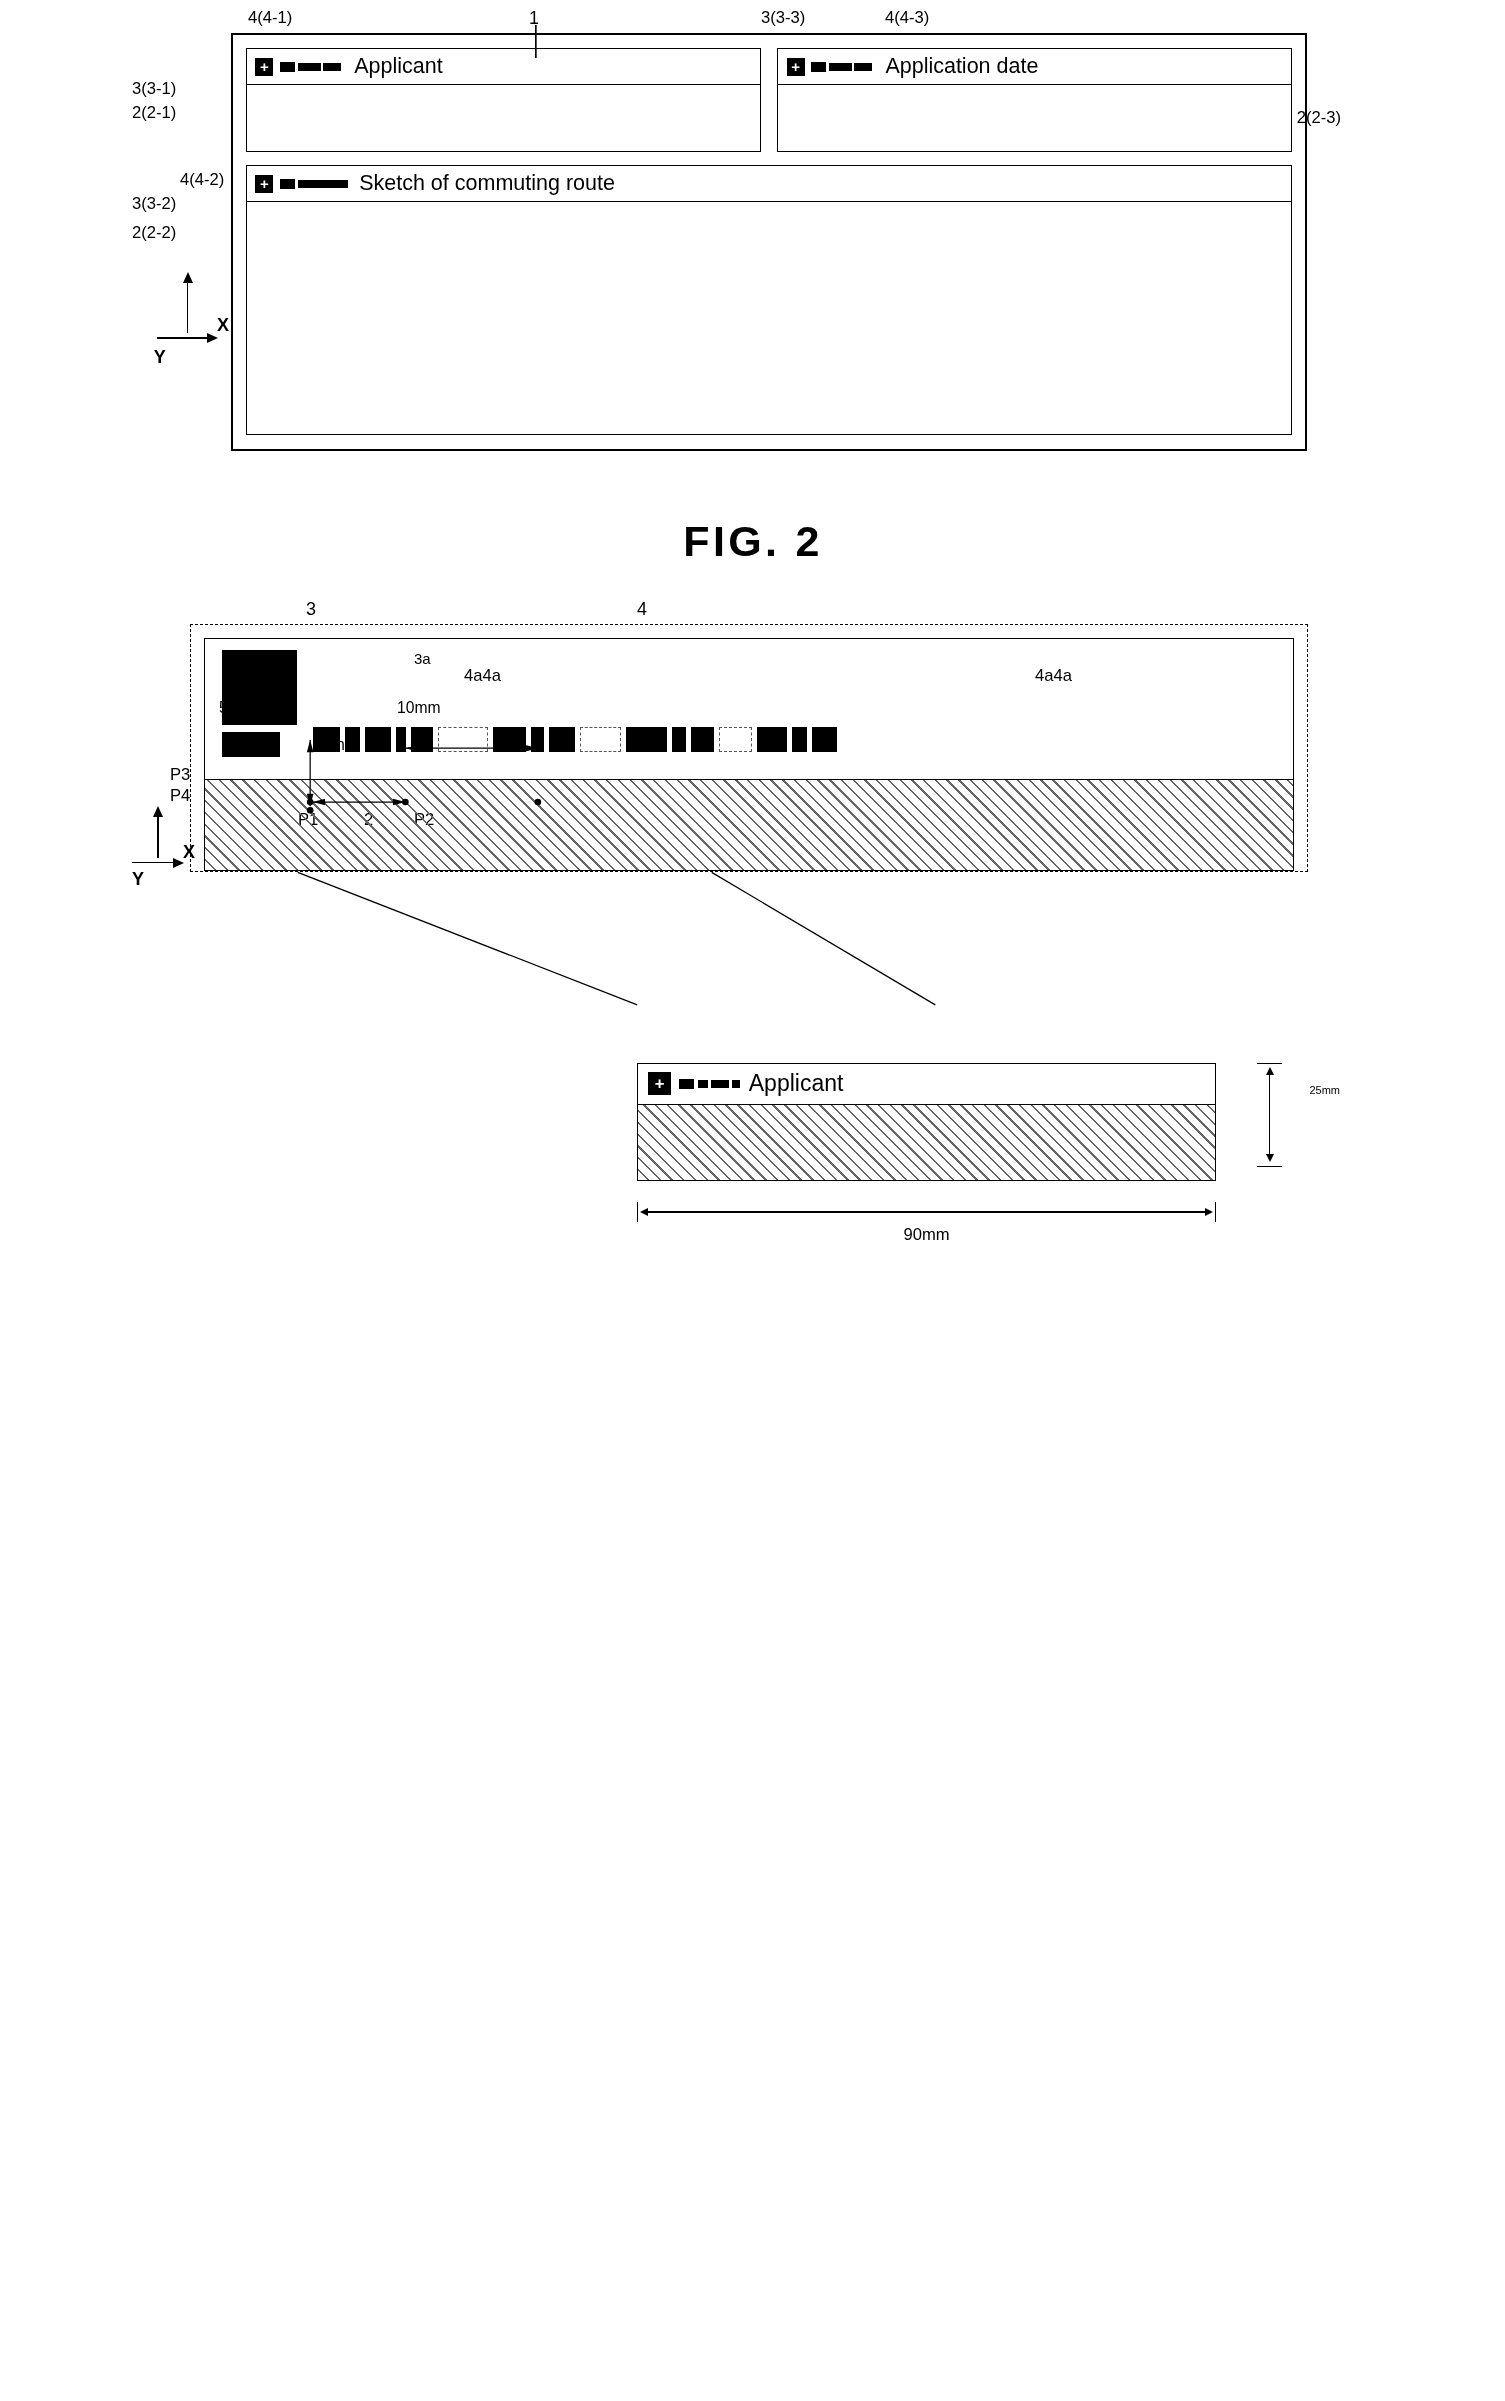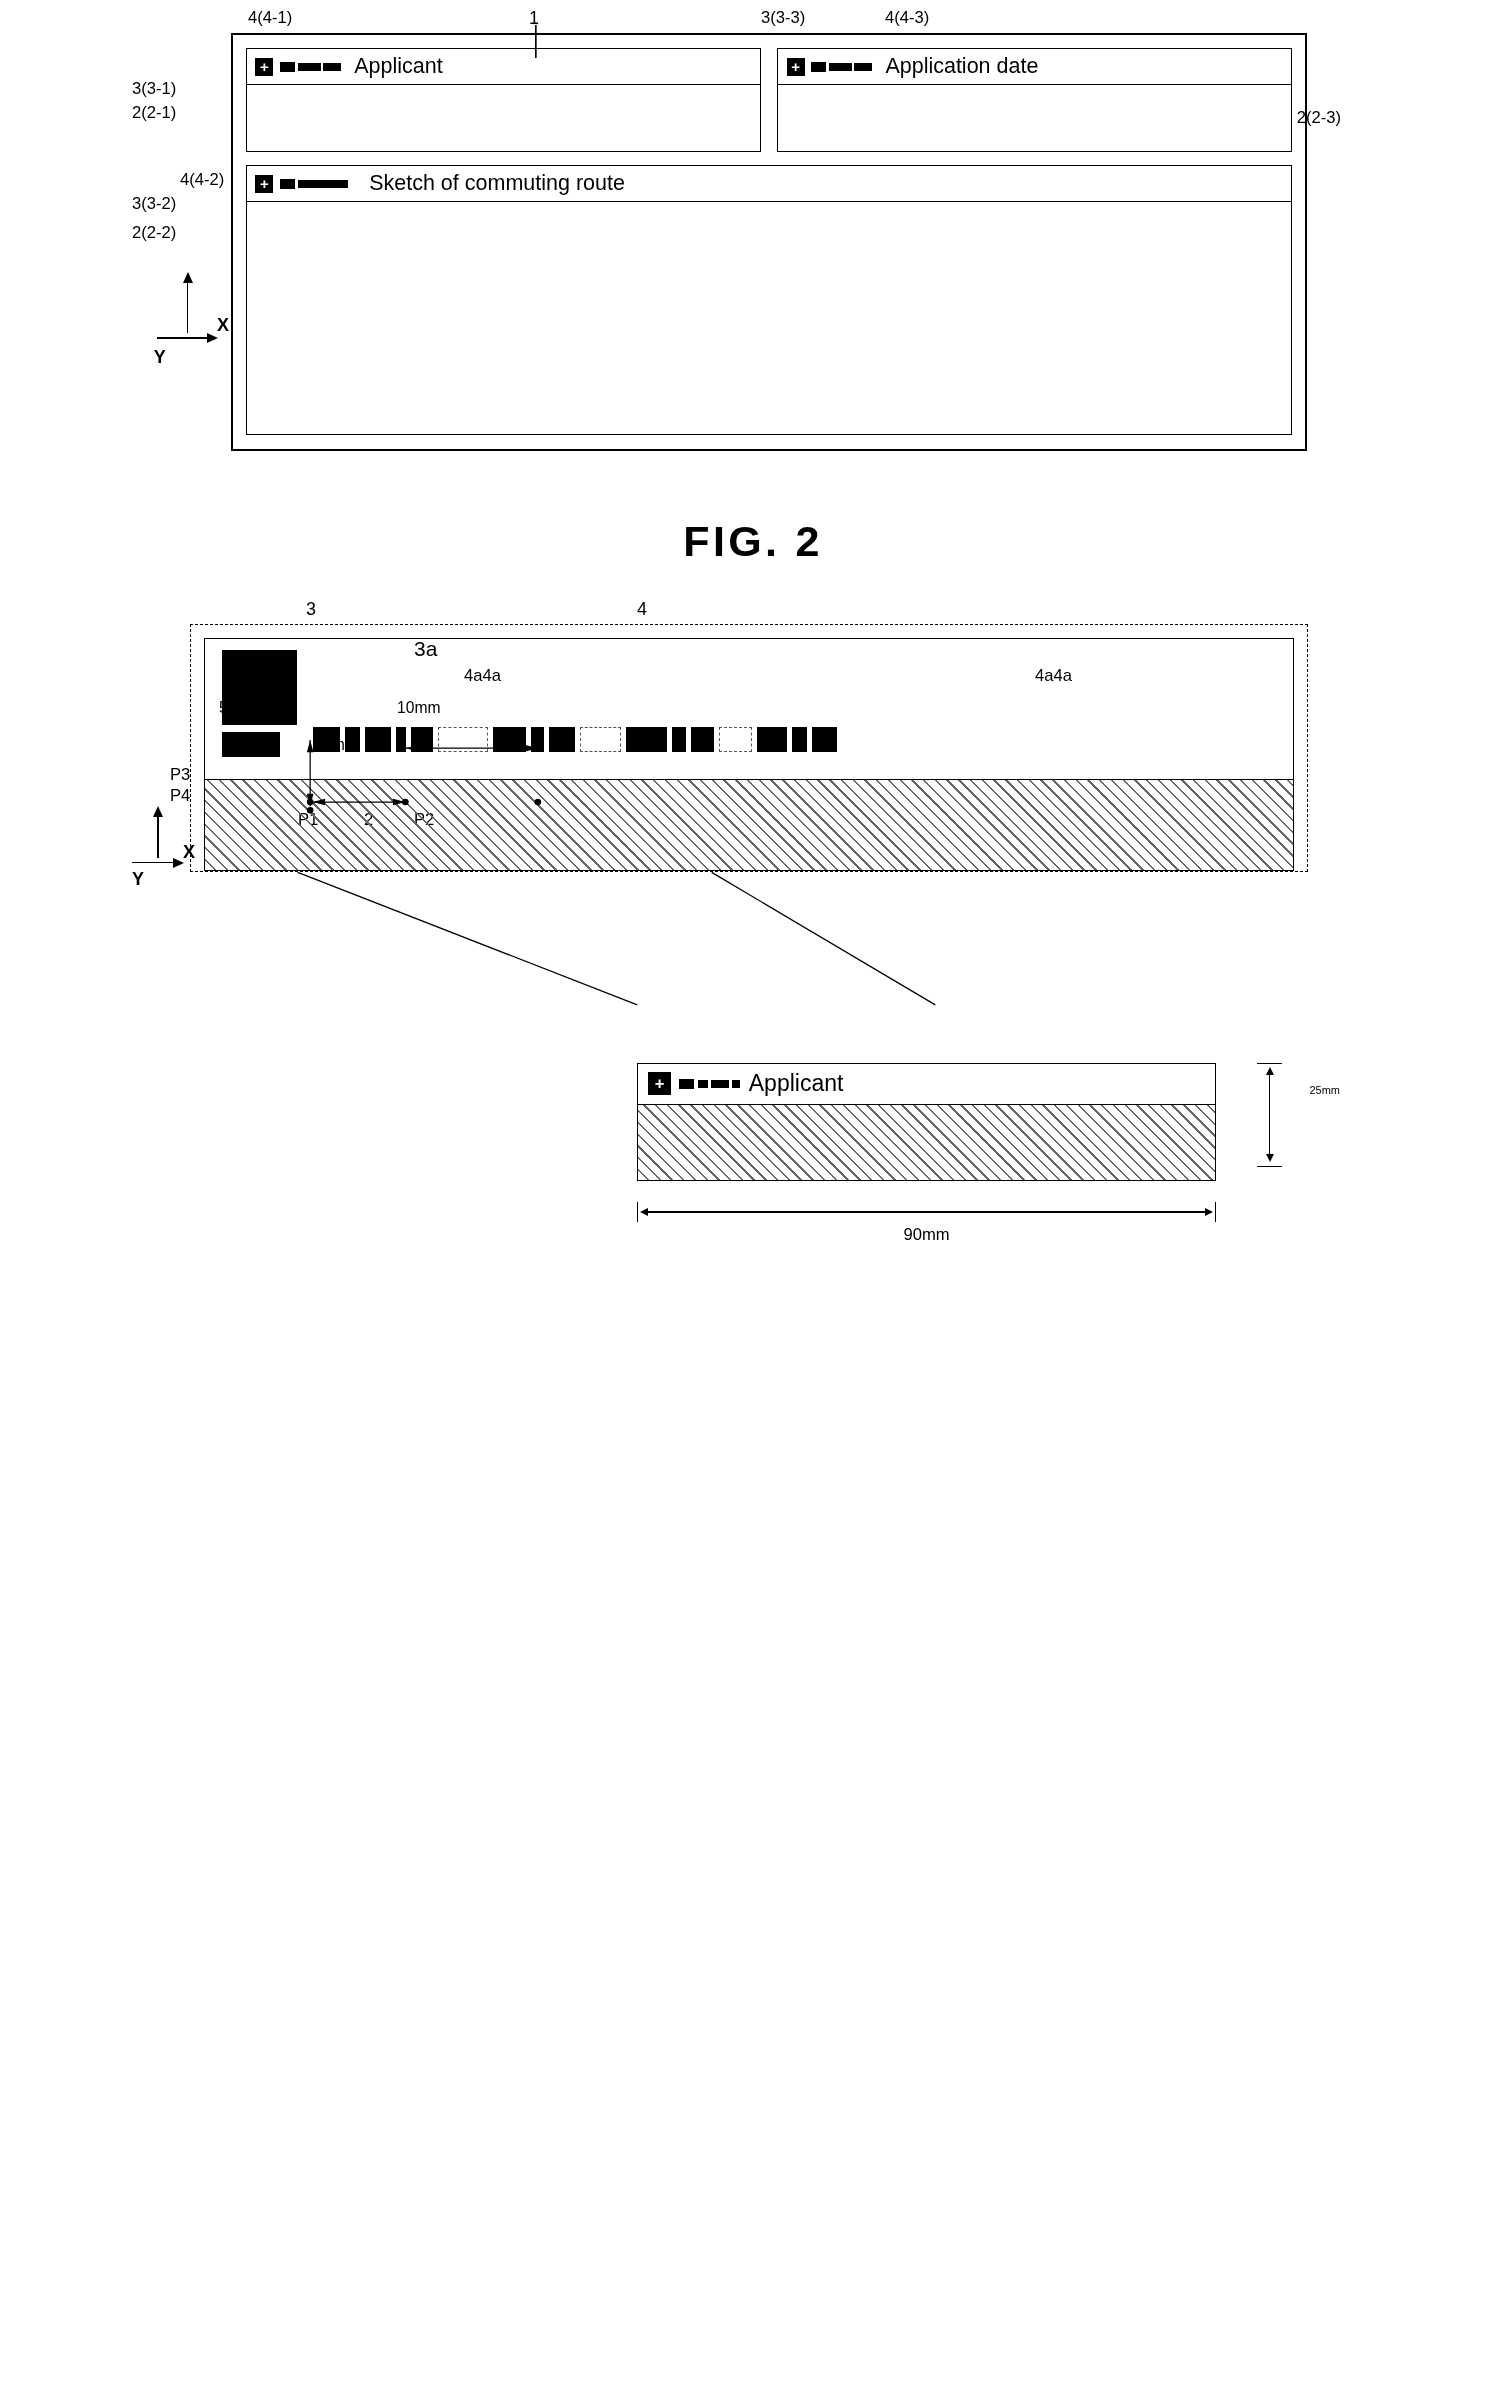--- a/index.html
+++ b/index.html
@@ -168,21 +168,21 @@
 
         </div>
 
         <div class="fig1-bottom-box">
           <div class="fig1-bottom-header">
             <div class="plus-icon-fig1">+</div>
             <div class="barcode-dots">
               <div class="bc-block" style="width:15px;height:10px;"></div>
               <div class="bc-block" style="width:50px;height:8.3px;"></div>
             </div>
-            <span style="font-size:21.5px; margin-left:15px;">Sketch of commuting route</span>
+            <span style="font-size:21.5px; margin-left:5px;">Sketch of commuting route</span>
           </div>
           <div class="fig1-bottom-body"></div>
         </div>
 
       </div>
 
       <div style="position:absolute; left:25px; bottom:83px;">
         <div style="display:flex; flex-direction:column; align-items:center;">
           <div style="width:0;height:0;border-left:5px solid transparent;border-right:5px solid transparent;border-bottom:11.6px solid #000;"></div>
           <div style="width:1.7px;height:50px;background:#000;"></div>
@@ -198,21 +198,21 @@
     </div>
   </div>
 
   <div class="fig2-section">
     <div class="fig-title" style="margin-top:50px;">FIG. 2</div>
 
     <div style="position:relative; width:1324px; margin:0 auto; margin-top:25px;">
 
       <div style="position:absolute; left:215px; top:8.3px; font-size:18px;">3</div>
 
-      <div style="position:absolute; left:323px; top:46px; font-size:21px;">3a</div>
+      <div style="position:absolute; left:323px; top:59px; font-size:15px;">3a</div>
 
       <div style="position:absolute; left:546px; top:8.3px; font-size:18px;">4</div>
 
       <div style="position:absolute; left:373px; top:75px; font-size:16.6px;">4a4a</div>
 
       <div style="position:absolute; left:944px; top:75px; font-size:16.6px;">4a4a</div>
 
       <div style="position:absolute; left:128px; top:108px; font-size:15.7px;">5mm</div>
 
       <div style="position:absolute; left:232px; top:145px; font-size:15.7px;">5mm</div>

